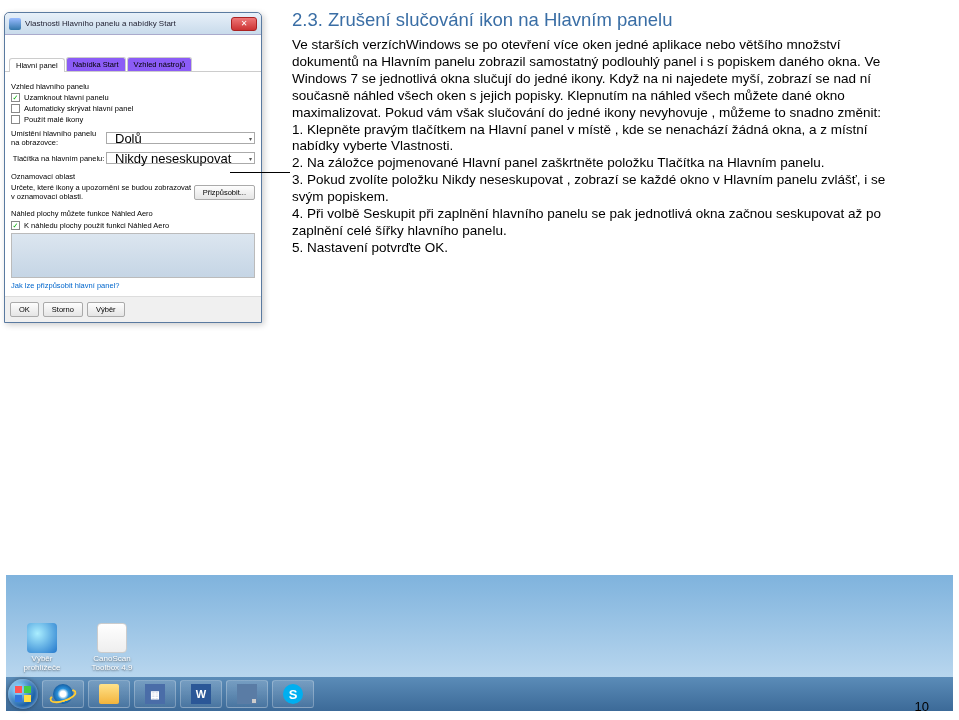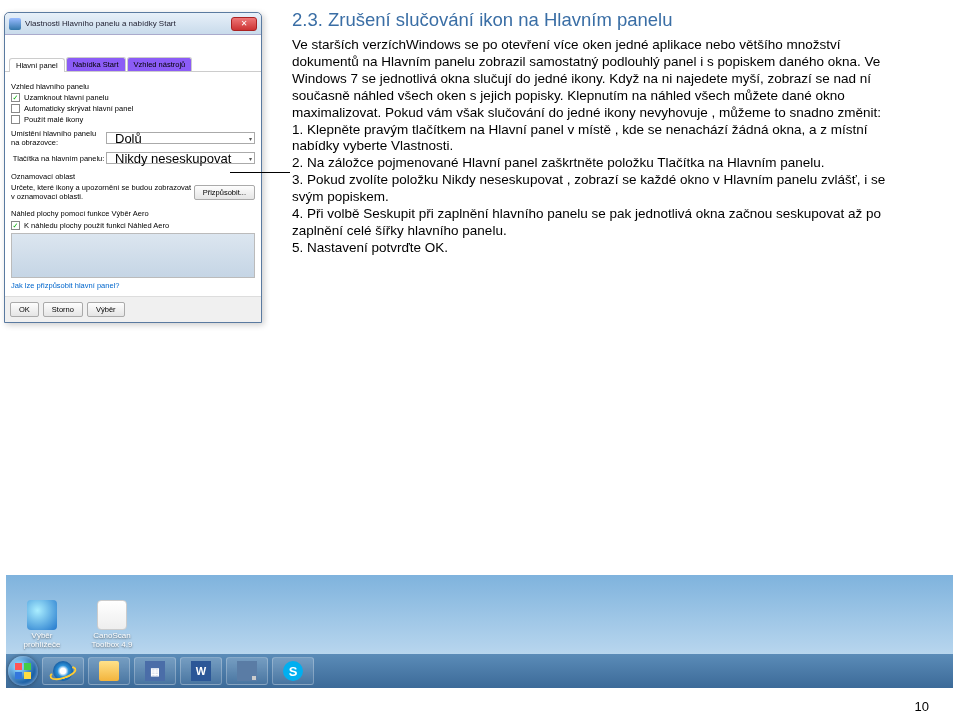--- a/index.html
+++ b/index.html
@@ -154,21 +154,21 @@
   }
   .body-text p { margin-bottom: 0; }
   
   .taskbar-area {
     position: absolute;
     left: 6px;
     top: 575px;
     width: 947px;
   }
   .desktop-bg {
-    height: 79px;
+    height: 102px;
     background: linear-gradient(#7fb3dd, #b8d6ee);
     display: flex;
     align-items: flex-end;
     padding: 4px 8px 4px 8px;
     gap: 14px;
   }
   .desk-icon {
     display: flex;
     flex-direction: column;
     align-items: center;
@@ -280,21 +280,21 @@
           <span class="setting-lbl" style="width:95px;text-align:center;">Tlačítka na hlavním panelu:</span>
           <div class="dropdown">
               <span>Nikdy neseskupovat</span>
             </div>
         </div>
         <div class="section-label" style="margin-top:8px;">Oznamovací oblast</div>
         <div class="row">
           <span class="setting-lbl" style="flex:1;">Určete, které ikony a upozornění se budou zobrazovat v oznamovací oblasti.</span>
           <button class="btn-win">Přizpůsobit...</button>
         </div>
-        <div class="section-label" style="margin-top:8px;">Náhled plochy pomocí funkce Výběr Aero</div>
+        <div class="section-label" style="margin-top:8px;">Náhled plochy můžete funkce Náhled Aero</div>
         <div class="row" style="margin-top:3px;">
           <span class="chk">✓</span>
           <span class="setting-lbl">K náhledu plochy použít funkci Náhled Aero</span>
         </div>
         <div class="preview-box"></div>
         <div class="link-text">Jak lze přizpůsobit hlavní panel?</div>
       </div>
       <div class="dlg-footer">
         <button class="btn-win">OK</button>
         <button class="btn-win">Storno</button>

